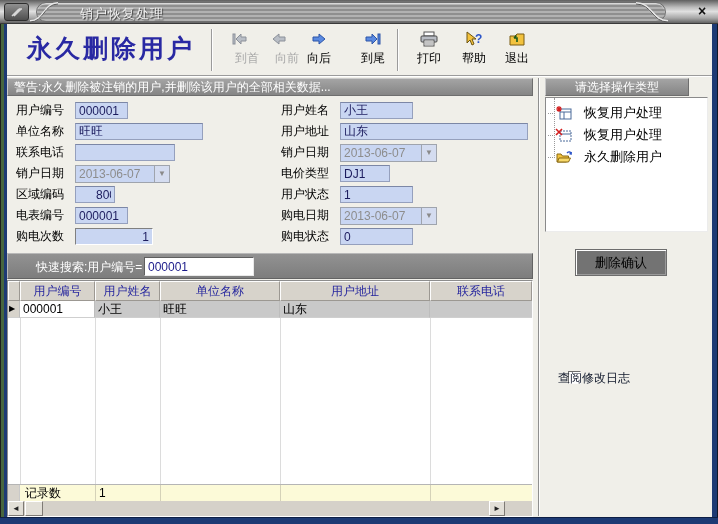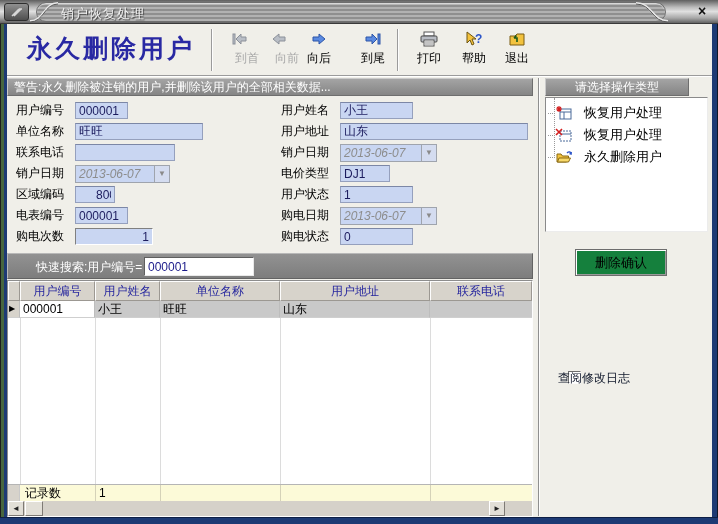--- a/index.html
+++ b/index.html
@@ -18,21 +18,21 @@
   
   .titlebar { position:absolute; left:0; top:0; width:718px; height:24px;
               background:linear-gradient(180deg,#5f5f5f 0%,#bdbdbd 32%,#e0e0e0 50%,#a8a8a8 78%,#636363 100%);
               border-bottom:1px solid #3a3a3a; z-index:10;}
   .title-pill { position:absolute; left:36px; top:2px; width:630px; height:20px; border-radius:10px;
               background:repeating-linear-gradient(180deg,#b2b2b2 0 2px,#8f8f8f 2px 4px);
               border:1px solid #6f6f6f; box-shadow:inset 0 1px 1px rgba(255,255,255,.55);}
   .title-icon { position:absolute; left:4px; top:3px; width:25px; height:18px; border-radius:3px;
               background:linear-gradient(180deg,#909090,#4f4f4f); border:1px solid #2e2e2e;
               display:flex; align-items:center; justify-content:center;}
-  .title-text { position:absolute; left:61px; top:5px; font-size:13px; letter-spacing:1px; color:#f0f0f0;
+  .title-text { position:absolute; left:80px; top:5px; font-size:13px; letter-spacing:1px; color:#f0f0f0;
               text-shadow:1px 1px 1px #3c3c3c; }
   .close-btn { position:absolute; right:7px; top:3px; width:18px; height:17px; text-align:center;
               font-size:14px; font-weight:bold; color:#111; line-height:17px; cursor:default;}
 
   
   .toolbar { position:absolute; left:7px; top:24px; width:705px; height:52px; background:#f0efe9;
              border-bottom:1px solid #9b9b9b; box-shadow:0 1px 0 #ffffff; z-index:4;}
   .page-title { position:absolute; left:20px; top:8px; font-family:"DejaVu Serif","Liberation Serif",serif;
              font-weight:bold; font-size:25px; letter-spacing:3px; color:#2929a3; }
   .tb-sep { position:absolute; top:5px; width:0; height:42px; border-left:1px solid #9b9b9b; border-right:1px solid #fdfdfd; }
@@ -50,21 +50,21 @@
               background:linear-gradient(180deg,#a4a4a4,#858585);
               border:1px solid; border-color:#cacaca #6e6e6e #6e6e6e #cacaca;
               color:#fff; line-height:16px; text-align:center; }
 
   
   .flabel { position:absolute; color:#000; line-height:17px; white-space:nowrap; }
   .fin { position:absolute; height:17px; background:#c9d6f2; border:1px solid #95a0bd; border-top-color:#7c87a6;
          font-family:inherit; font-size:12px; color:#1c1c5e; padding:0 3px; }
   .fin.sunken { border:1px solid; border-color:#808080 #ffffff #ffffff #808080; text-align:right; }
   .combo { position:absolute; height:18px; background:#c9d6f2; border:1px solid #9fa4ad; display:flex; }
-  .combo-val { flex:1; color:#8d8d8d; line-height:16px; padding-left:3px; overflow:hidden; white-space:nowrap;font-style:italic;}
+  .combo-val { flex:1; color:#8d8d8d; line-height:16px; padding-left:3px; overflow:hidden; white-space:nowrap;}
   .combo-btn { width:15px; background:#d4dcf0; border-left:1px solid #9fa4ad; color:#8a8a8a;
                font-size:8px; line-height:16px; text-align:center; }
 
   
   .search-bar { position:absolute; left:7px; top:253px; width:526px; height:26px;
               background:linear-gradient(180deg,#929292,#7d7d7d);
               border:1px solid; border-color:#b8b8b8 #636363 #636363 #b8b8b8; }
   .search-lbl { position:absolute; left:8px; top:5px; color:#fff;margin-left:20px; }
   .search-in { position:absolute; left:136px; top:3px; width:110px; height:19px; background:#fff;
               border:1px solid; border-color:#5f5f5f #e9e9e9 #e9e9e9 #5f5f5f;
@@ -91,21 +91,21 @@
 
   
   .vdivider { position:absolute; left:538px; top:78px; width:0; height:438px;
         border-left:1px solid #8f8f8f; border-right:1px solid #fdfdfd; }
   .listbox { position:absolute; left:545px; top:97px; width:163px; height:135px; background:#fff;
         border:1px solid; border-color:#8a8a8a #ececec #ececec #8a8a8a; }
   .tree-vline { position:absolute; left:8px; top:0; width:0; height:58px; border-left:1px dotted #9a9a9a; }
   .tree-item { position:absolute; left:2px; height:20px; display:flex; align-items:center; cursor:default;}
   .tree-stub { width:7px; height:0; border-top:1px dotted #9a9a9a; }
   .tree-item .tlabel { margin-left:12px; font-size:13px; color:#000; white-space:nowrap;}
-  .confirm-btn { position:absolute; left:575px; top:249px; width:92px; height:27px; background:#15803d;
+  .confirm-btn { position:absolute; left:575px; top:249px; width:92px; height:27px; background:#737373;
         border:1px solid #6d6d6d; box-shadow:inset 1px 1px 0 #ffffff, inset -1px -1px 0 #9a9a9a;
         font-size:13px; color:#000; text-align:center; line-height:25px; cursor:default;}
   .chk-box { position:absolute; left:568px; top:371px; width:13px; height:13px; background:#fff;
         border:1px solid; border-color:#6e6e6e #fdfdfd #fdfdfd #6e6e6e; }
   .chk-lbl { position:absolute; left:558px; top:370px; font-size:12px; color:#0f172a; }
 </style>
 </head>
 <body>
 
 <div class="window">

